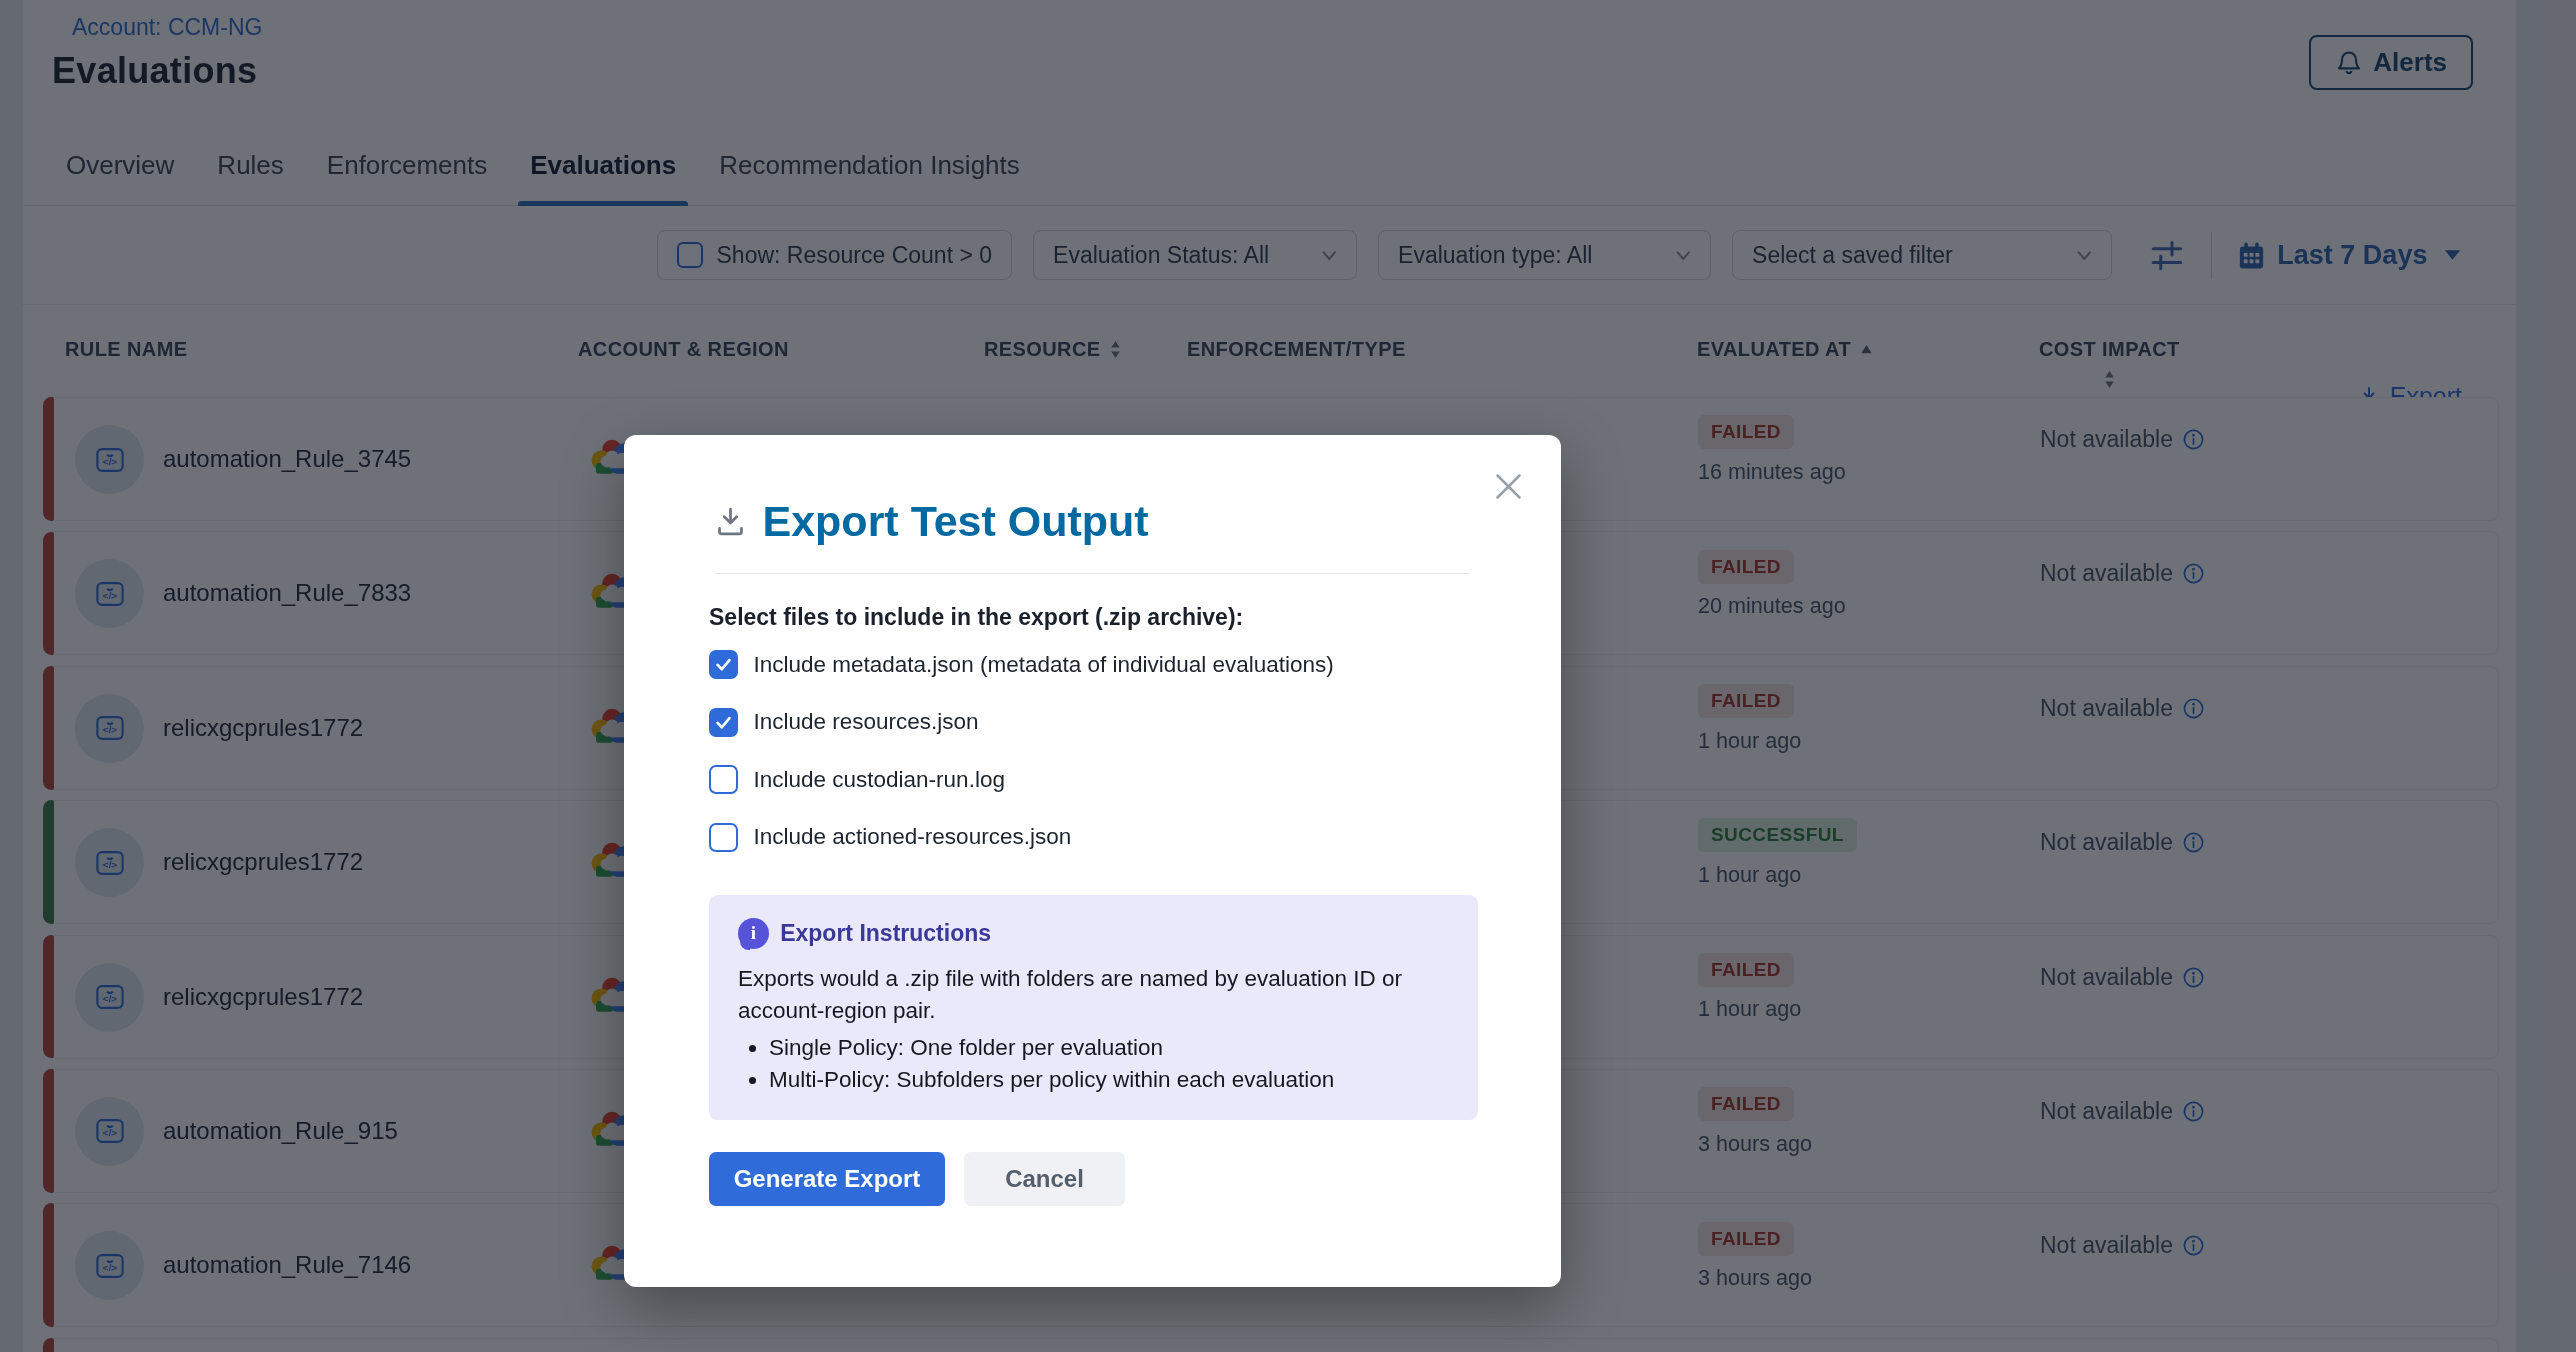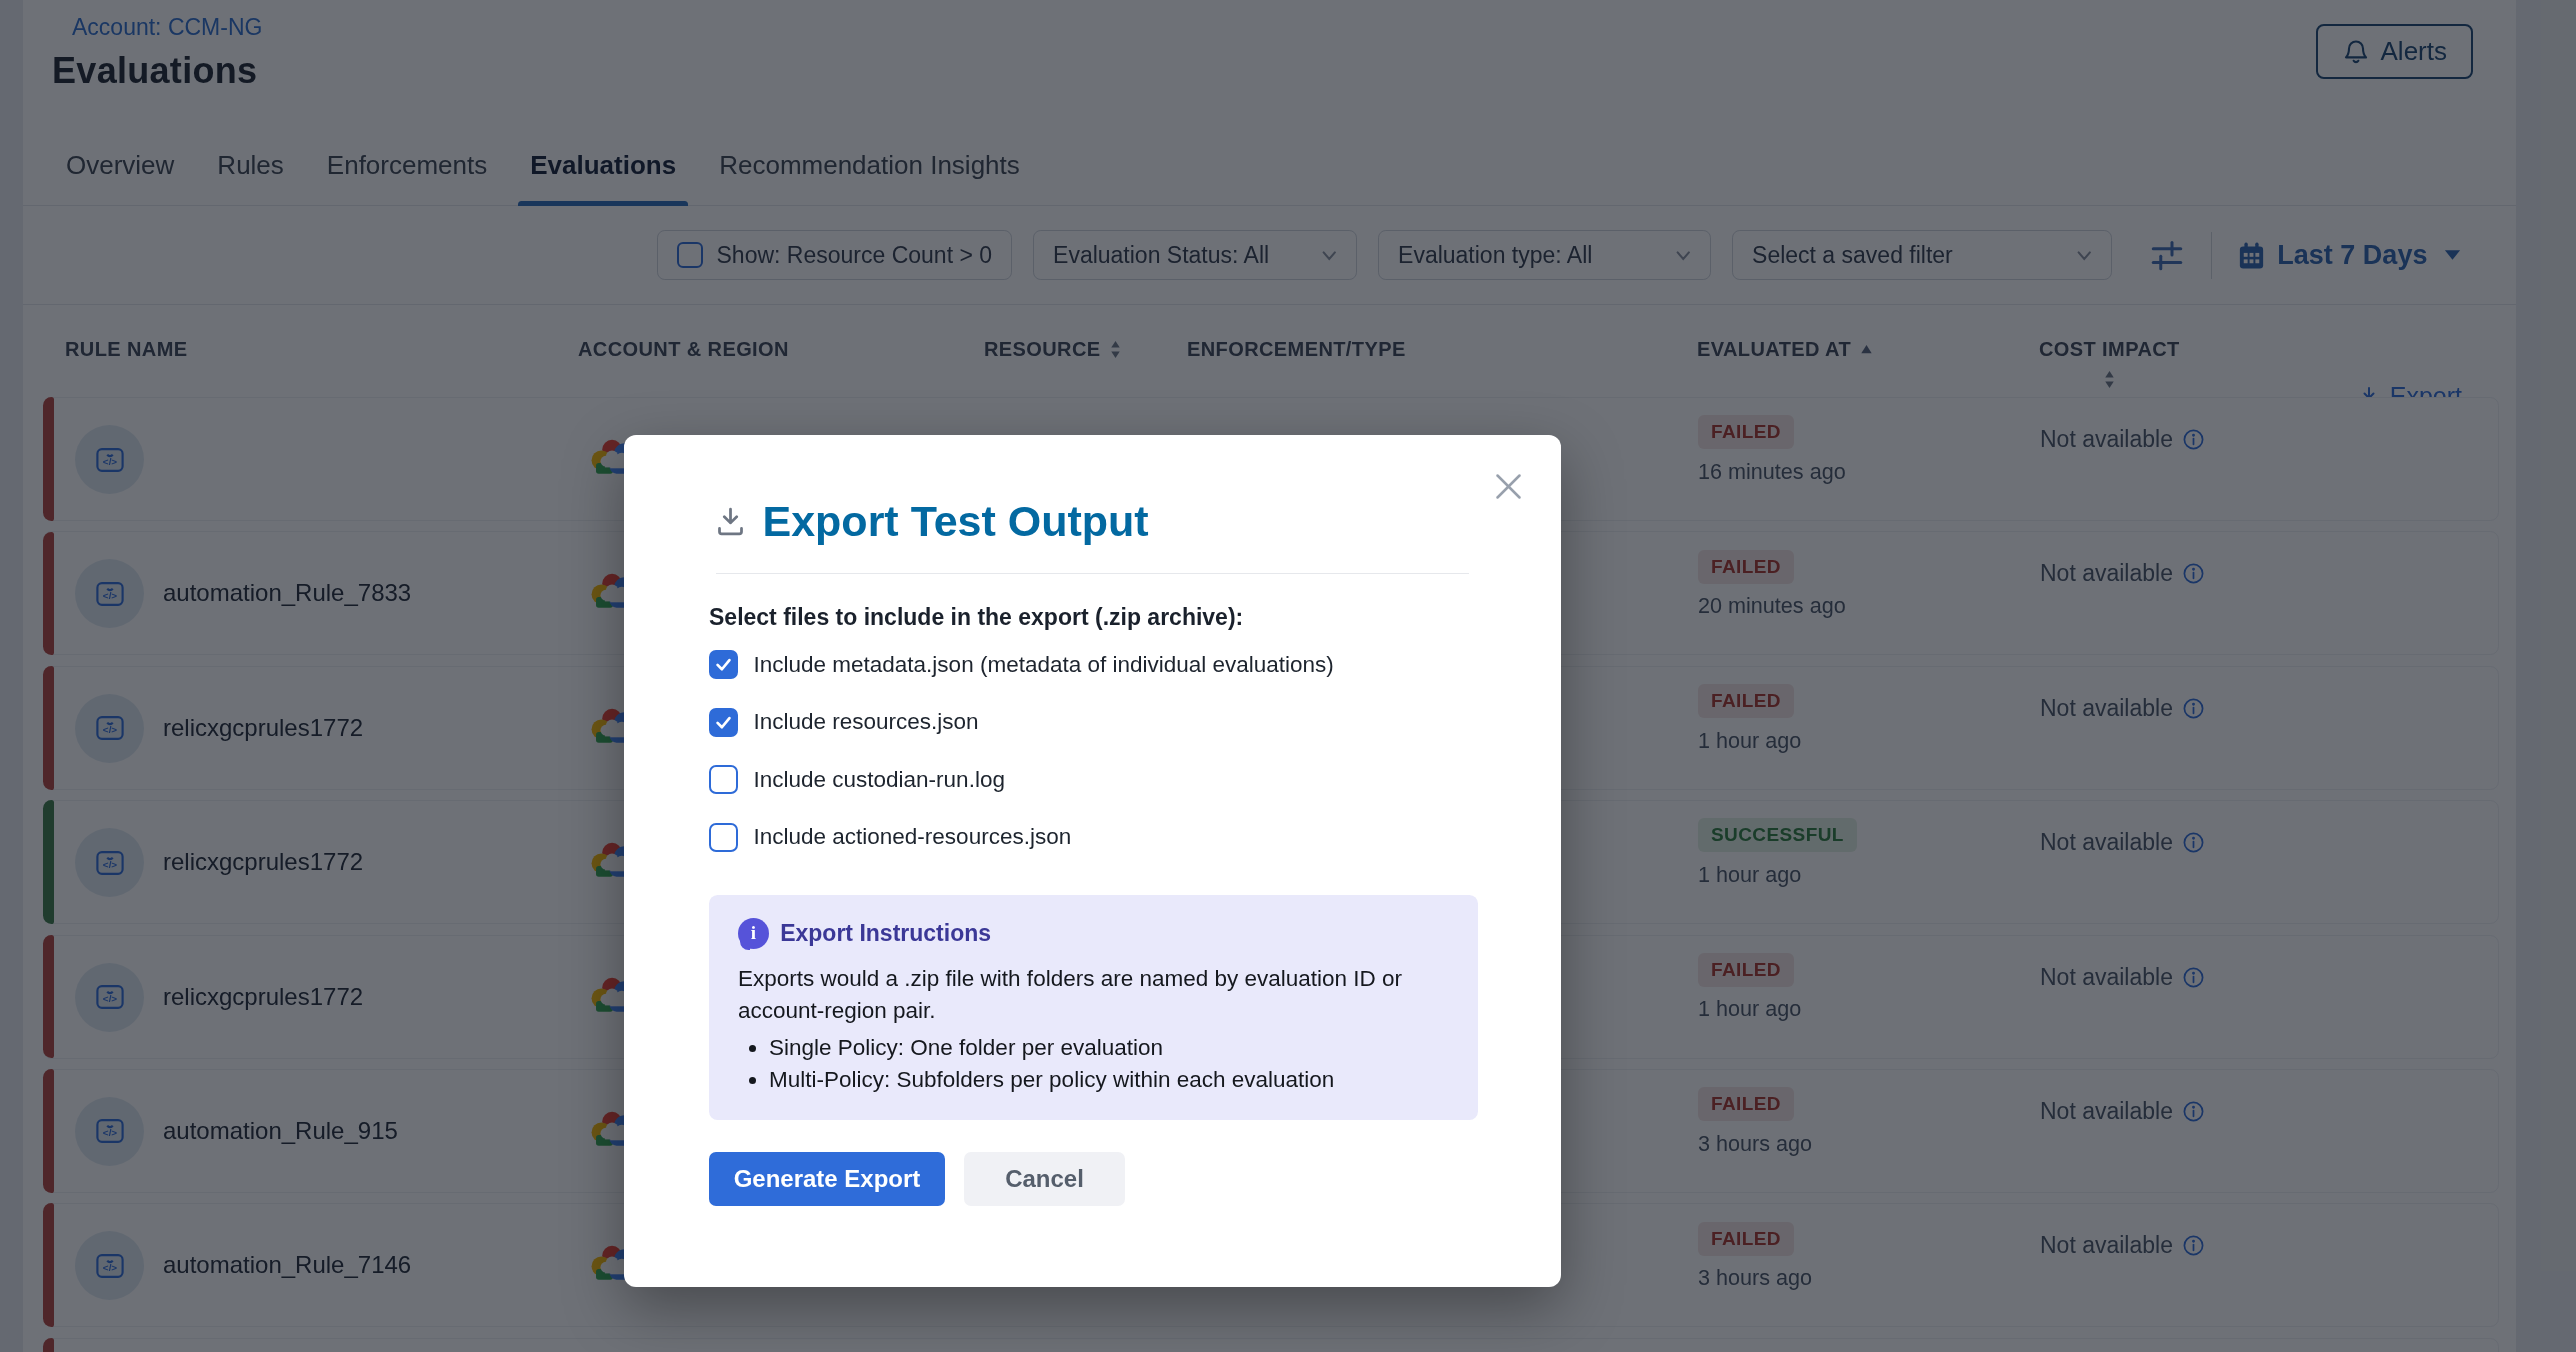--- a/index.html
+++ b/index.html
@@ -4,24 +4,24 @@
 <style>
   * { margin:0; padding:0; box-sizing:border-box; }
   html,body { width:2576px; height:1353px; overflow:hidden; background:#e9ecef;
               font-family:"Liberation Sans", sans-serif; }
   .app { position:absolute; left:23px; top:0; width:2493px; height:1353px; background:#ffffff; }
 
   
   .page-header { position:relative; height:130px; padding:14px 0 0 29px; }
   .account-link { display:inline-block; font-size:23px; color:#2f6fce; text-decoration:none; cursor:pointer;margin-left:20px; }
   .page-title { margin-top:8.6px; font-size:36px; font-weight:700; color:#1f2733; letter-spacing:0.3px; }
-  .alerts-btn { position:absolute; top:24px; right:43px; height:55px; padding:0 24px;
+  .alerts-btn { position:absolute; top:35px; right:43px; height:55px; padding:0 24px;
                 display:flex; align-items:center; gap:10.4px; background:transparent;
                 border:2.2px solid #1d4874; border-radius:7.8px; color:#1d4874;
-                font-size:26px; font-weight:400; cursor:pointer; font-family:inherit; }
+                font-size:26px; font-weight:700; cursor:pointer; font-family:inherit; }
   .alerts-btn svg { width:28px; height:28px; }
 
   
   .tabs { display:flex; align-items:flex-end; gap:19px; height:76px; padding:0 0 0 31px;
           border-bottom:0.9px solid #e3e6ea; }
   .tab { position:relative; padding:0 12px 24px 12px; font-size:26px; color:#3d4654; cursor:pointer; }
   .tab.active { color:#15213a; font-weight:700; }
   .tab.active::after { content:""; position:absolute; left:0; right:0; bottom:-0.9px; height:5.2px;
                        background:#2b6cb8; border-radius:3.5px 3.5px 0 0; }
 
@@ -228,20 +228,21 @@
   <div class="rows">
   <div class="row">
     <span class="bar bar-red"></span>
     <span class="rule-icon">
       <svg viewBox="0 0 40 40">
         <rect x="6" y="8" width="28" height="24" rx="5" fill="none" stroke="#2e6bd8" stroke-width="2.4"></rect>
         <path d="M17 14a3.5 3.5 0 0 0 6 0" fill="none" stroke="#2e6bd8" stroke-width="2.4"></path>
         <text x="20" y="25.5" text-anchor="middle" font-size="11" font-weight="bold" fill="#2e6bd8" font-family="Liberation Sans, sans-serif">&lt;/&gt;</text>
       </svg>
     </span>
+    <span class="rule-name">automation_Rule_3745</span>
     <svg class="gcp" viewBox="0 0 64 50">
       <circle cx="27" cy="15" r="11" fill="#ea4335"></circle>
       <circle cx="15" cy="27" r="11" fill="#fbbc05"></circle>
       <rect x="9" y="30" width="19" height="12" rx="3" fill="#34a853"></rect>
       <circle cx="41" cy="20" r="12" fill="#4285f4"></circle>
       <rect x="24" y="26" width="28" height="16" rx="8" fill="#4285f4"></rect>
       <circle cx="49" cy="30" r="12" fill="#4285f4"></circle>
       <circle cx="27" cy="23" r="7" fill="#fff"></circle>
       <circle cx="20" cy="28" r="6" fill="#fff"></circle>
       <rect x="19" y="24" width="17" height="11" fill="#fff"></rect>

